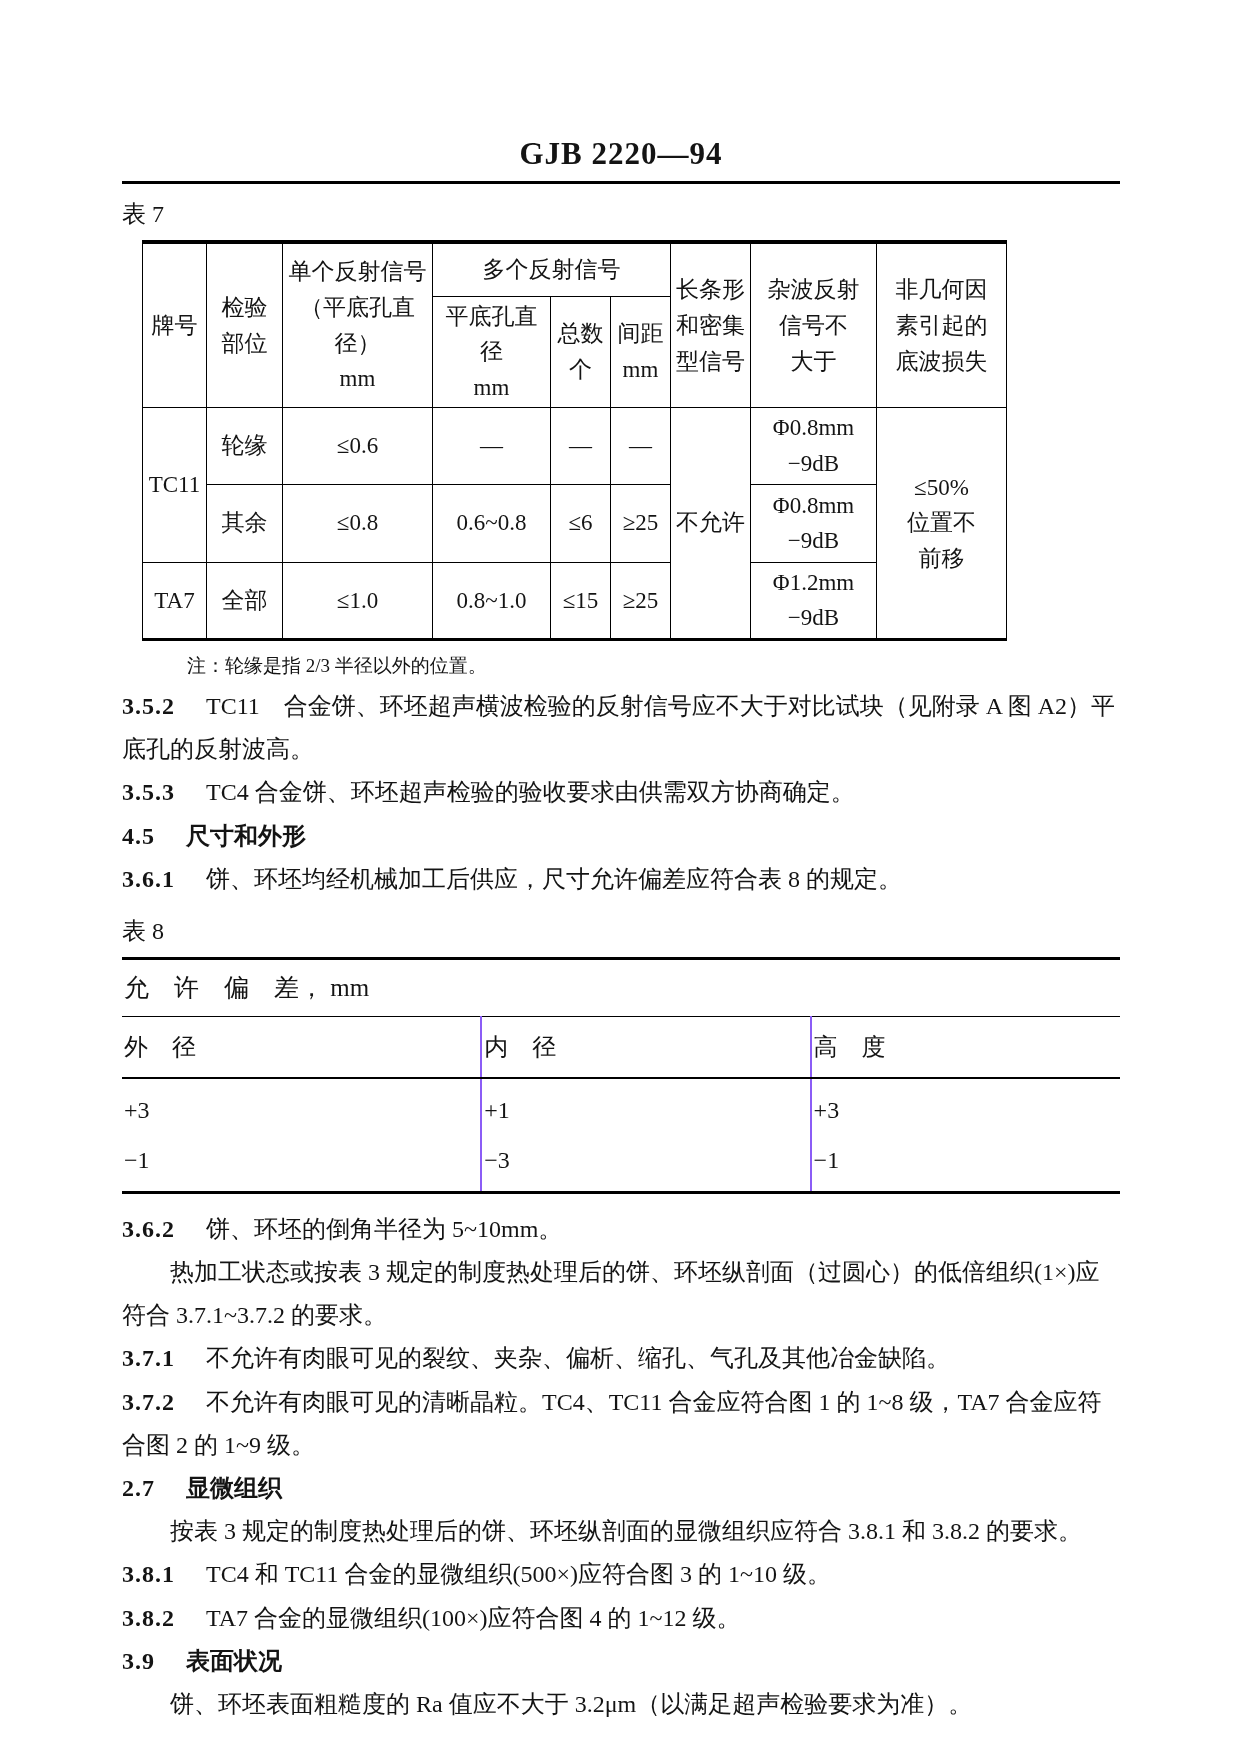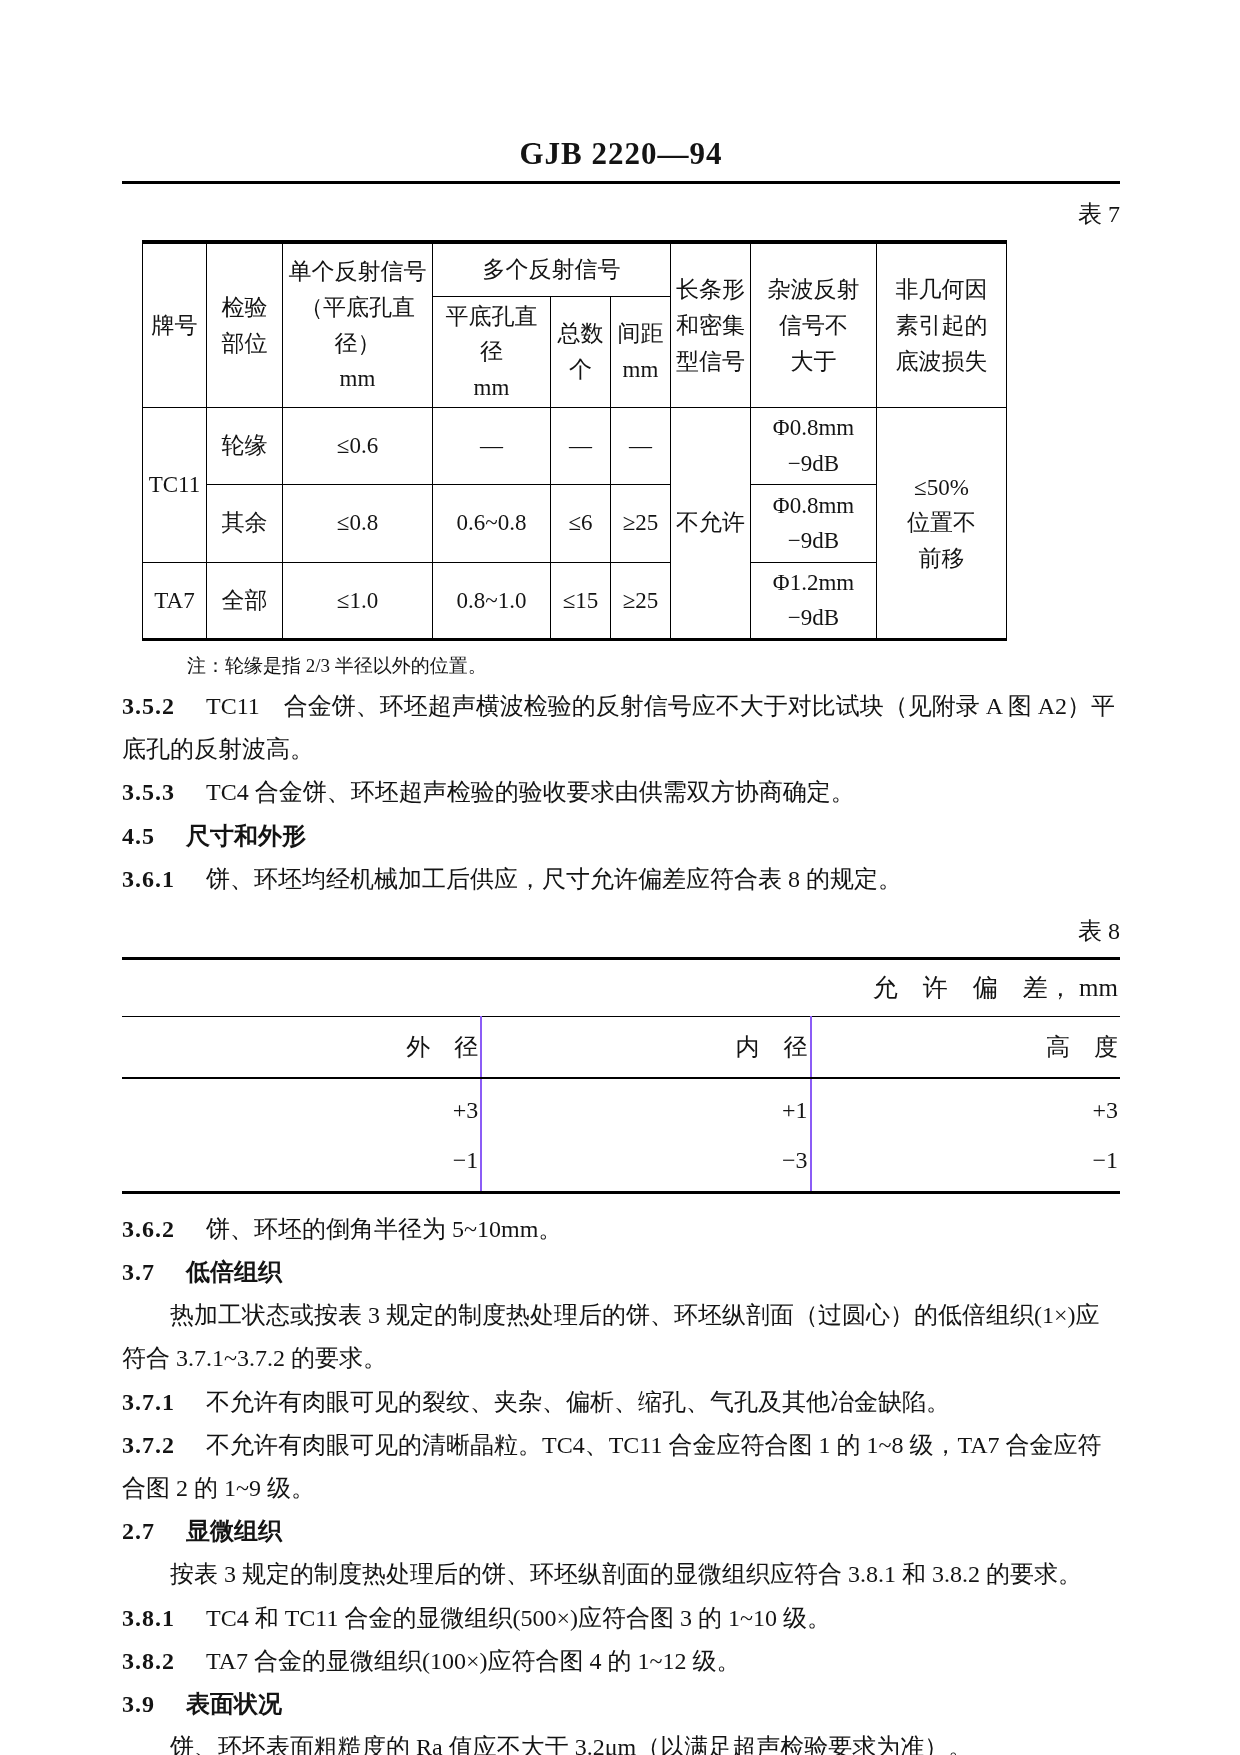--- a/index.html
+++ b/index.html
@@ -10,21 +10,21 @@
     overflow:hidden;
   }
   .page{padding:138px 120px 0 122px;position:relative;height:1617px;box-sizing:border-box;}
 
   .doc-title{
     text-align:center;font-size:31px;font-weight:bold;
     letter-spacing:1px;line-height:1;
   }
   .header-rule{border-top:3px solid #000;margin-top:12px;}
 
-  .tcap{text-align:right;font-size:24px;margin:14px 0 10px 0;}
+  .tcap{text-align:left;font-size:24px;margin:14px 0 10px 0;}
 
   .pre{white-space:pre-line;}
 
   
   table.t7{
     border-collapse:collapse;table-layout:fixed;
     width:864px;margin-left:20px;
     font-size:23px;text-align:center;
   }
   table.t7 th,table.t7 td{
@@ -41,21 +41,21 @@
 
   
   p.sec{margin:0;font-size:24px;line-height:1.8;}
   p.sec .num{font-weight:bold;margin-right:31px;letter-spacing:1px;}
   p.sec.head span.txt{font-weight:bold;}
   p.sec.indent{text-indent:2em;}
 
   
   table.t8{
     border-collapse:collapse;table-layout:fixed;
-    width:100%;font-size:24px;text-align:right;
+    width:100%;font-size:24px;text-align:left;
     border-top:3px solid #000;border-bottom:3px solid #000;
     margin-bottom:14px;
   }
   table.t8 td,table.t8 th{font-weight:normal;padding:4px 2px;vertical-align:middle;}
   table.t8 tr.t8-title td{border-bottom:1px solid #000;height:48px;font-size:25px;}
   table.t8 tr.t8-head th{border-bottom:2px solid #000;height:52px;}
   table.t8 tr.t8-head th + th,
   table.t8 tr.t8-vals td + td{border-left:2px solid #8b5cf6;}
   table.t8 tr.t8-vals td{height:104px;line-height:2.1;}
 </style>
@@ -175,21 +175,20 @@
 −1</td>
         <td class="pre">+1
 −3</td>
         <td class="pre">+3
 −1</td>
       </tr>
     </tbody>
   </table>
 
   <p class="sec"><span class="num">3.6.2</span><span class="txt">饼、环坯的倒角半径为 5~10mm。</span></p>
-  <p class="sec head"><span class="num">3.7</span><span class="txt">低倍组织</span></p>
   <p class="sec indent"><span class="txt">热加工状态或按表 3 规定的制度热处理后的饼、环坯纵剖面（过圆心）的低倍组织(1×)应符合 3.7.1~3.7.2 的要求。</span></p>
   <p class="sec"><span class="num">3.7.1</span><span class="txt">不允许有肉眼可见的裂纹、夹杂、偏析、缩孔、气孔及其他冶金缺陷。</span></p>
   <p class="sec"><span class="num">3.7.2</span><span class="txt">不允许有肉眼可见的清晰晶粒。TC4、TC11 合金应符合图 1 的 1~8 级，TA7 合金应符合图 2 的 1~9 级。</span></p>
   <p class="sec head"><span class="num">2.7</span><span class="txt">显微组织</span></p>
   <p class="sec indent"><span class="txt">按表 3 规定的制度热处理后的饼、环坯纵剖面的显微组织应符合 3.8.1 和 3.8.2 的要求。</span></p>
   <p class="sec"><span class="num">3.8.1</span><span class="txt">TC4 和 TC11 合金的显微组织(500×)应符合图 3 的 1~10 级。</span></p>
   <p class="sec"><span class="num">3.8.2</span><span class="txt">TA7 合金的显微组织(100×)应符合图 4 的 1~12 级。</span></p>
   <p class="sec head"><span class="num">3.9</span><span class="txt">表面状况</span></p>
   <p class="sec indent"><span class="txt">饼、环坯表面粗糙度的 Ra 值应不大于 3.2μm（以满足超声检验要求为准）。</span></p>
 

